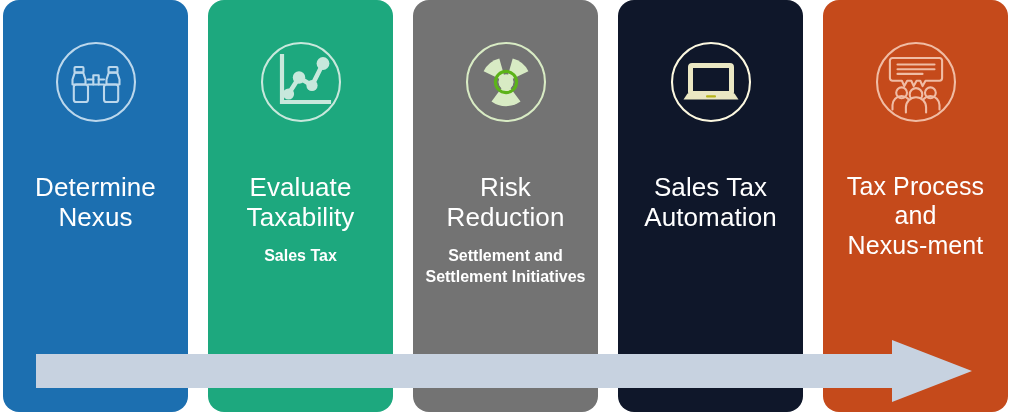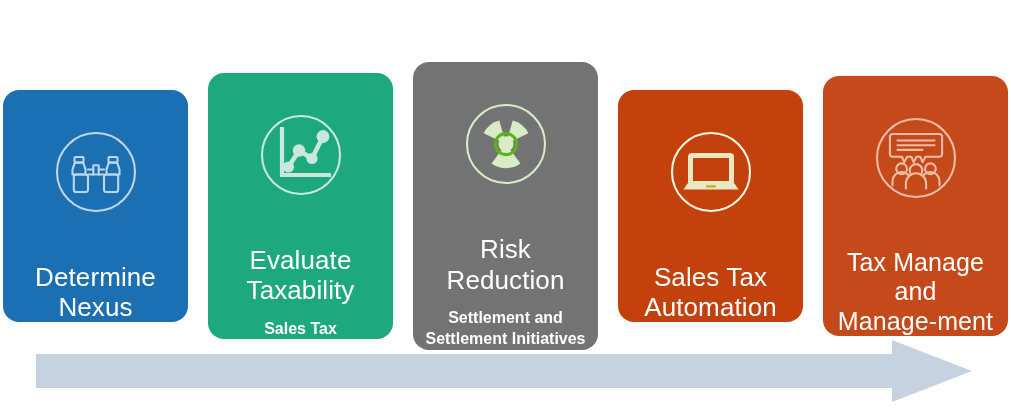--- a/index.html
+++ b/index.html
@@ -1,21 +1,21 @@
 <!DOCTYPE html>
 <html><head>
 <meta charset="utf-8">
 <style>
   html,body{margin:0;padding:0;background:#ffffff;}
   body{width:1011px;height:412px;overflow:hidden;
        font-family:"Liberation Sans","DejaVu Sans",sans-serif;}
 
   #diagram{position:relative;width:1011px;height:412px;background:#ffffff;}
 
-  .cards{position:absolute;inset:0;display:flex;gap:20px;padding:0 3px;box-sizing:border-box;align-items:center;}
+  .cards{position:absolute;inset:0;display:flex;gap:20px;padding:0 3px;box-sizing:border-box;}
 
   .card{
     position:relative;
     flex:1 1 0;
     border-radius:16px;
     box-sizing:border-box;
     display:flex;
     flex-direction:column;
     align-items:center;
     padding-top:34px;
@@ -127,21 +127,21 @@
           <circle cx="48" cy="48" r="10.6" fill="none" stroke="#5CB319" stroke-width="3.1"></circle>
           <circle cx="48" cy="48" r="7.4" fill="#D8EBC4"></circle>
         </svg>
       </span>
       <div class="txt">
         <div class="title">Risk Reduction</div>
         <div class="subtitle">Settlement and Settlement Initiatives</div>
       </div>
     </div>
 
-    <div class="card" style="background:#c2410c">
+    <div class="card" style="background:#0f172a">
       <span class="icon-wrap">
         <svg viewBox="0 0 96 96" fill="none">
           <circle cx="48" cy="48" r="39" stroke="#FCF8E0" stroke-width="2.1"></circle>
           <rect x="27.5" y="31.5" width="41" height="28" rx="1.6" fill="none" stroke="#EAE7C3" stroke-width="5"></rect>
           <path d="M20.5 65.5 H75.5 L71.5 59.5 H24.5 Z" fill="#EAE7C3"></path>
           <rect x="43" y="61.3" width="10" height="2.1" rx="1" fill="#B5B41B"></rect>
         </svg>
       </span>
       <div class="txt">
         <div class="title">Sales Tax Automation</div>
@@ -161,21 +161,21 @@
           <path d="M29.5 39.9 h25"></path>
           <circle cx="33.6" cy="58.8" r="5.4"></circle>
           <circle cx="62.4" cy="58.8" r="5.4"></circle>
           <path d="M24.5 75.5 v-4.4 a9.1 9.1 0 0 1 9.1 -9.1 a9.1 9.1 0 0 1 9.1 9.1 v4.4"></path>
           <path d="M53.3 75.5 v-4.4 a9.1 9.1 0 0 1 9.1 -9.1 a9.1 9.1 0 0 1 9.1 9.1 v4.4"></path>
           <circle cx="48" cy="60.4" r="6.3" fill="#C54A1B"></circle>
           <path d="M37.9 78.5 v-5.2 a10.1 10.1 0 0 1 10.1 -10.1 a10.1 10.1 0 0 1 10.1 10.1 v5.2" fill="#C54A1B"></path>
         </svg>
       </span>
       <div class="txt">
-        <div class="title narrow">Tax Manage and Manage‑ment</div>
+        <div class="title narrow">Tax Process and Nexus‑ment</div>
 
       </div>
     </div>
 
   </div>
 
   <div id="arrow">
     <svg viewBox="0 0 936 62" preserveAspectRatio="none">
       <path d="M0 14 H856 V0 L936 31 L856 62 V48 H0 Z" fill="#C7D2E0"></path>
     </svg>

